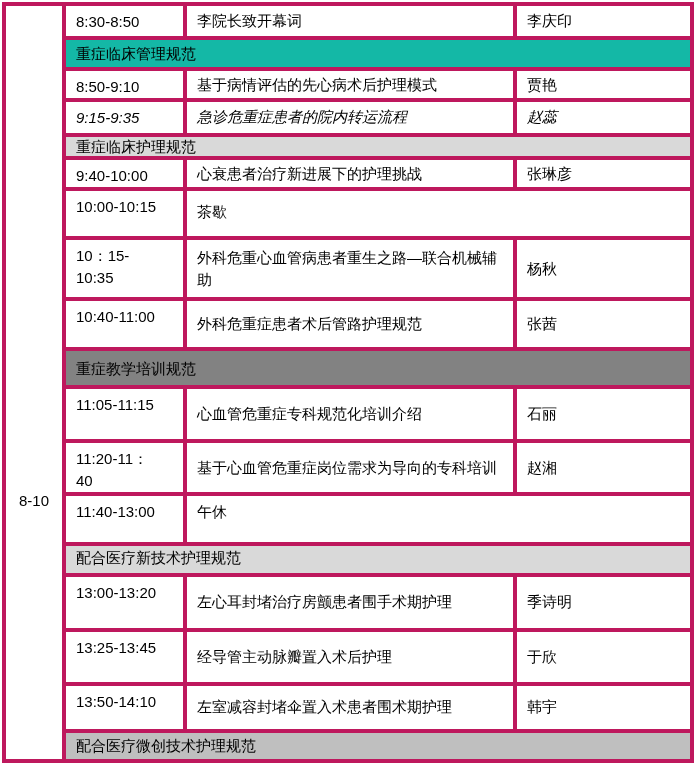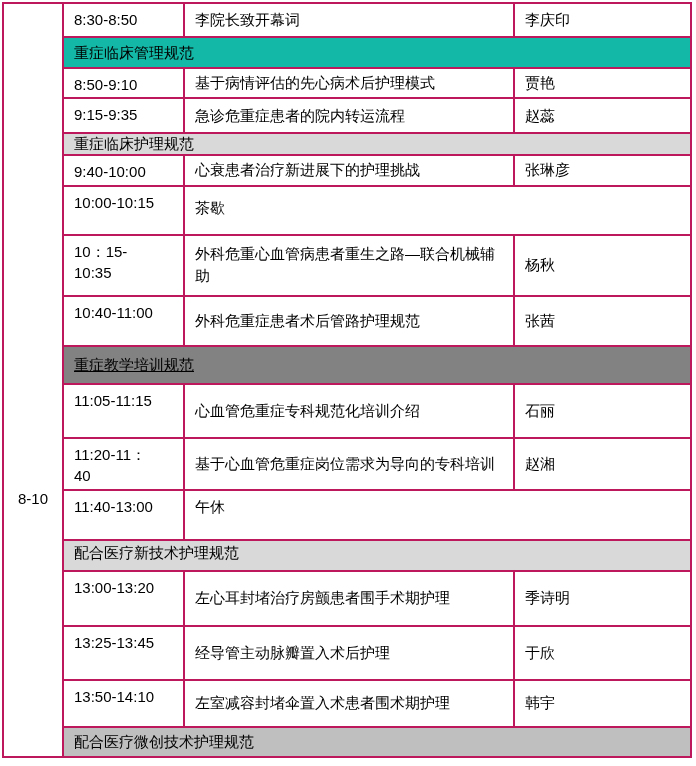--- a/index.html
+++ b/index.html
@@ -18,21 +18,21 @@
     background: #ffffff;
   }
   table.schedule {
     border-collapse: collapse;
     table-layout: fixed;
     width: 688px;
     margin: 2px 0 0 2px;
     border: 2px solid #000;
   }
   td {
-    border: 2px solid #be185d;
+    border: 4px solid #be185d;
     padding: 0 10px;
     font-size: 15px;
     color: #000;
     overflow: hidden;
   }
   td.date-cell {
     vertical-align: top;
     text-align: center;
     padding: 486px 2px 0 2px;
     font-size: 15px;
@@ -71,21 +71,21 @@
           <td class="speaker-cell">李庆印</td>
         </tr>
         <tr style="height: 31px;">
           <td class="section-cell" colspan="3" style="background: #14b8a6;">重症临床管理规范</td>
         </tr>
         <tr style="height: 30px;">
           <td class="time-cell">8:50-9:10</td>
           <td class="title-cell">基于病情评估的先心病术后护理模式</td>
           <td class="speaker-cell">贾艳</td>
         </tr>
-        <tr style="height: 35px;">
+        <tr style="height: 35px; font-style: italic;">
           <td class="time-cell">9:15-9:35</td>
           <td class="title-cell">急诊危重症患者的院内转运流程</td>
           <td class="speaker-cell">赵蕊</td>
         </tr>
         <tr style="height: 20px;">
           <td class="section-cell" colspan="3" style="background: rgb(217, 217, 217);">重症临床护理规范</td>
         </tr>
         <tr style="height: 31px;">
           <td class="time-cell">9:40-10:00</td>
           <td class="title-cell">心衰患者治疗新进展下的护理挑战</td>
@@ -99,21 +99,21 @@
           <td class="time-cell">10：15-
 10:35</td>
           <td class="title-cell">外科危重心血管病患者重生之路—联合机械辅助</td>
           <td class="speaker-cell">杨秋</td>
         </tr>
         <tr style="height: 50px;">
           <td class="time-cell">10:40-11:00</td>
           <td class="title-cell">外科危重症患者术后管路护理规范</td>
           <td class="speaker-cell">张茜</td>
         </tr>
-        <tr style="height: 38px; text-decoration: underline;">
+        <tr style="height: 38px;">
           <td class="section-cell" colspan="3" style="background: rgb(130, 130, 130);">重症教学培训规范</td>
         </tr>
         <tr style="height: 54px;">
           <td class="time-cell">11:05-11:15</td>
           <td class="title-cell">心血管危重症专科规范化培训介绍</td>
           <td class="speaker-cell">石丽</td>
         </tr>
         <tr style="height: 52px;">
           <td class="time-cell">11:20-11：
 40</td>

